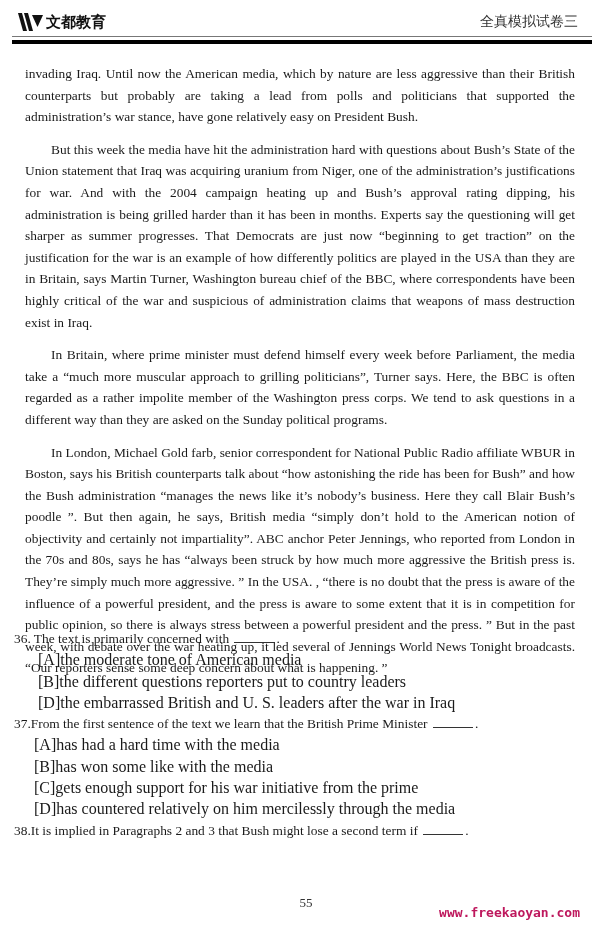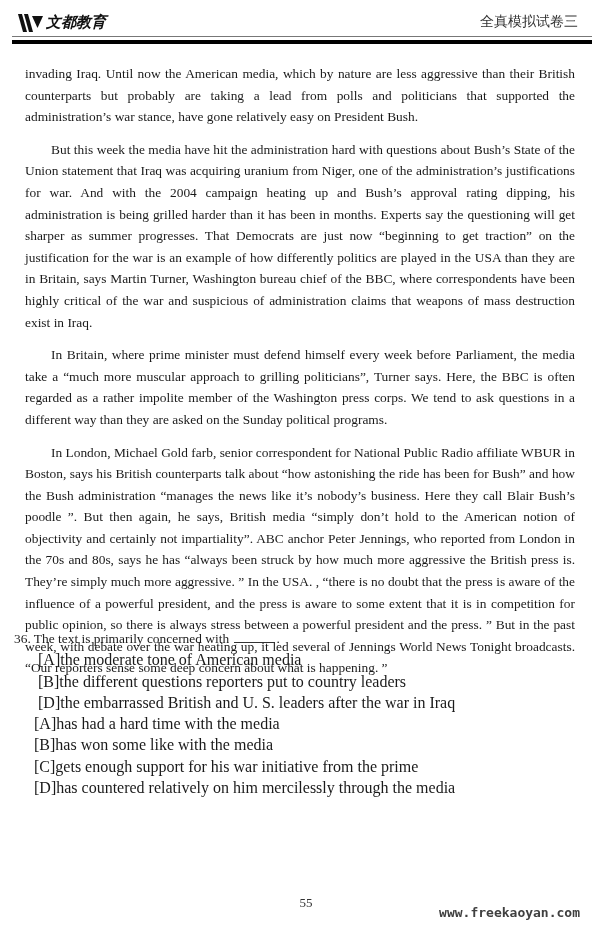--- a/index.html
+++ b/index.html
@@ -20,23 +20,22 @@
       left: 12px;
       right: 12px;
       top: 10px;
       height: 28px;
     }
     .logo {
       position: absolute;
       left: 12px;
       top: 2px;
       display: flex;
-      align-items: flex-end;
+      align-items: flex-start;
       gap: 2px;
-      font-style: italic;
     }
     .logo-mark {
       width: 26px;
       height: 18px;
     }
     .logo-text {
       font-family: "DejaVu Sans", sans-serif;
       font-weight: bold;
       font-size: 15px;
       color: #111;
@@ -123,21 +122,21 @@
       color: #333;
       padding-left: 12px;
     }
     .watermark {
       position: absolute;
       right: 20px;
       top: 905px;
       font-family: "DejaVu Sans Mono", monospace;
       font-size: 13px;
       font-weight: bold;
-      color: #404040;
+      color: #be185d;
     }
   </style>
 </head>
 <body>
 
 <div class="header"></div>
 <div class="logo" style="left:18px; top:13px;">
   <svg class="logo-mark" viewBox="0 0 26 18">
     <polygon points="0,0 4,0 9,18 5,18" fill="#111"></polygon>
     <polygon points="6,0 10,0 15,18 11,18" fill="#111"></polygon>
@@ -161,21 +160,31 @@
     <div class="q-stem q36">
       <span>36.</span>
       <span>The text is primarily concerned with</span>
       <span class="blank"></span><span>.</span>
     </div>
     <div class="q-option">[A]the moderate tone of American media</div>
     <div class="q-option">[B]the different questions reporters put to country leaders</div>
     <div class="q-option">[D]the embarrassed British and U. S.  leaders after the war in Iraq</div>
   </div>
   <div class="question">
+    <div class="q-stem">
+      <span>37.</span><span>From the first sentence of the text we learn that the British Prime Minister</span>
+      <span class="blank"></span><span>.</span>
+    </div>
     <div class="q-option q37">[A]has had a hard time with the media</div>
     <div class="q-option q37">[B]has won some like with the media</div>
     <div class="q-option q37">[C]gets enough support for his war initiative from the prime</div>
     <div class="q-option q37">[D]has countered relatively on him mercilessly through the media</div>
+  </div>
+  <div class="question">
+    <div class="q-stem">
+      <span>38.</span><span>It is implied in Paragraphs 2 and 3 that Bush might lose a second term if</span>
+      <span class="blank"></span><span>.</span>
+    </div>
   </div>
 </div>
 
 <div class="page-number">55</div>
 <div class="watermark">www.freekaoyan.com</div>
 
 </body></html>

